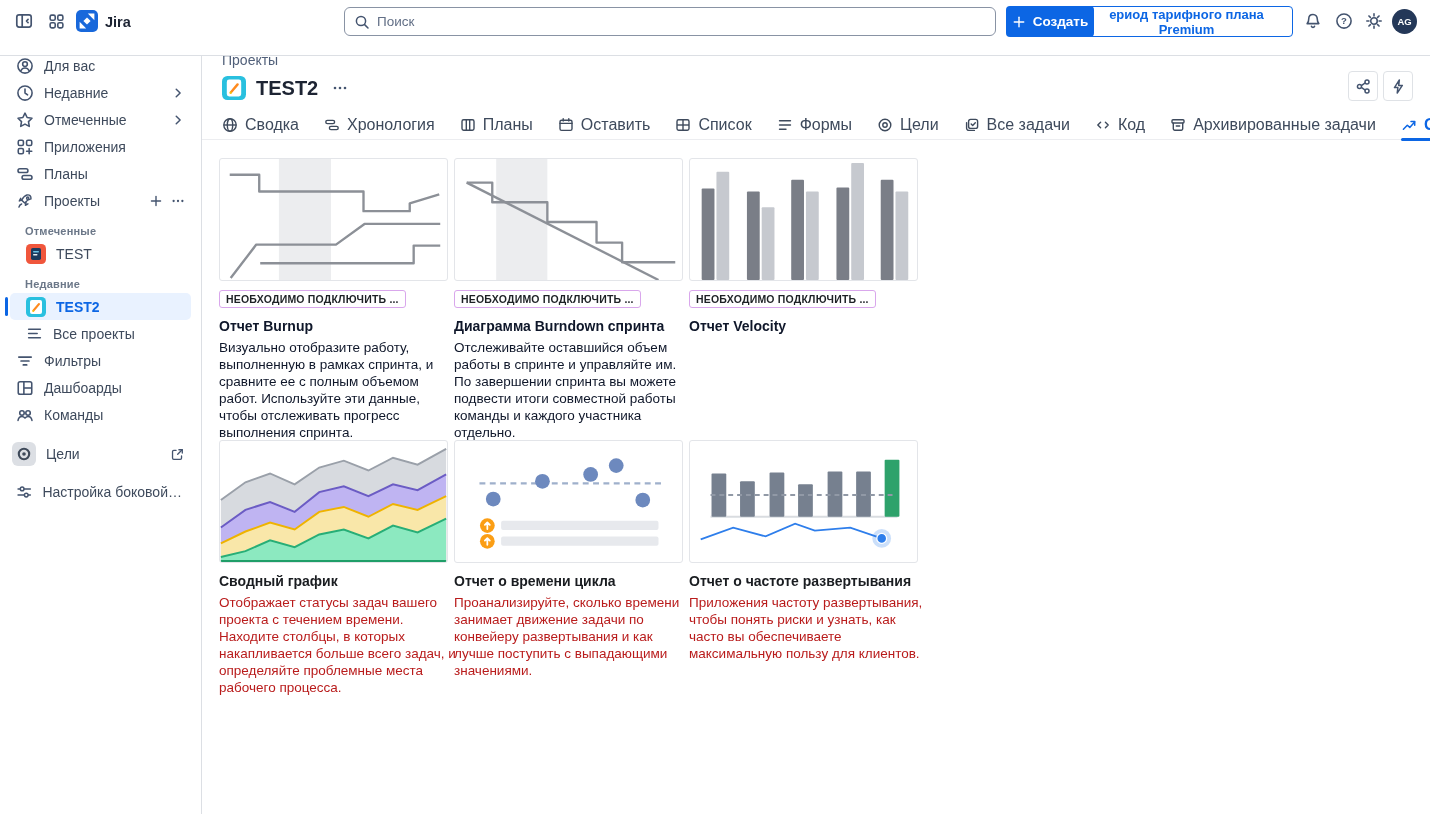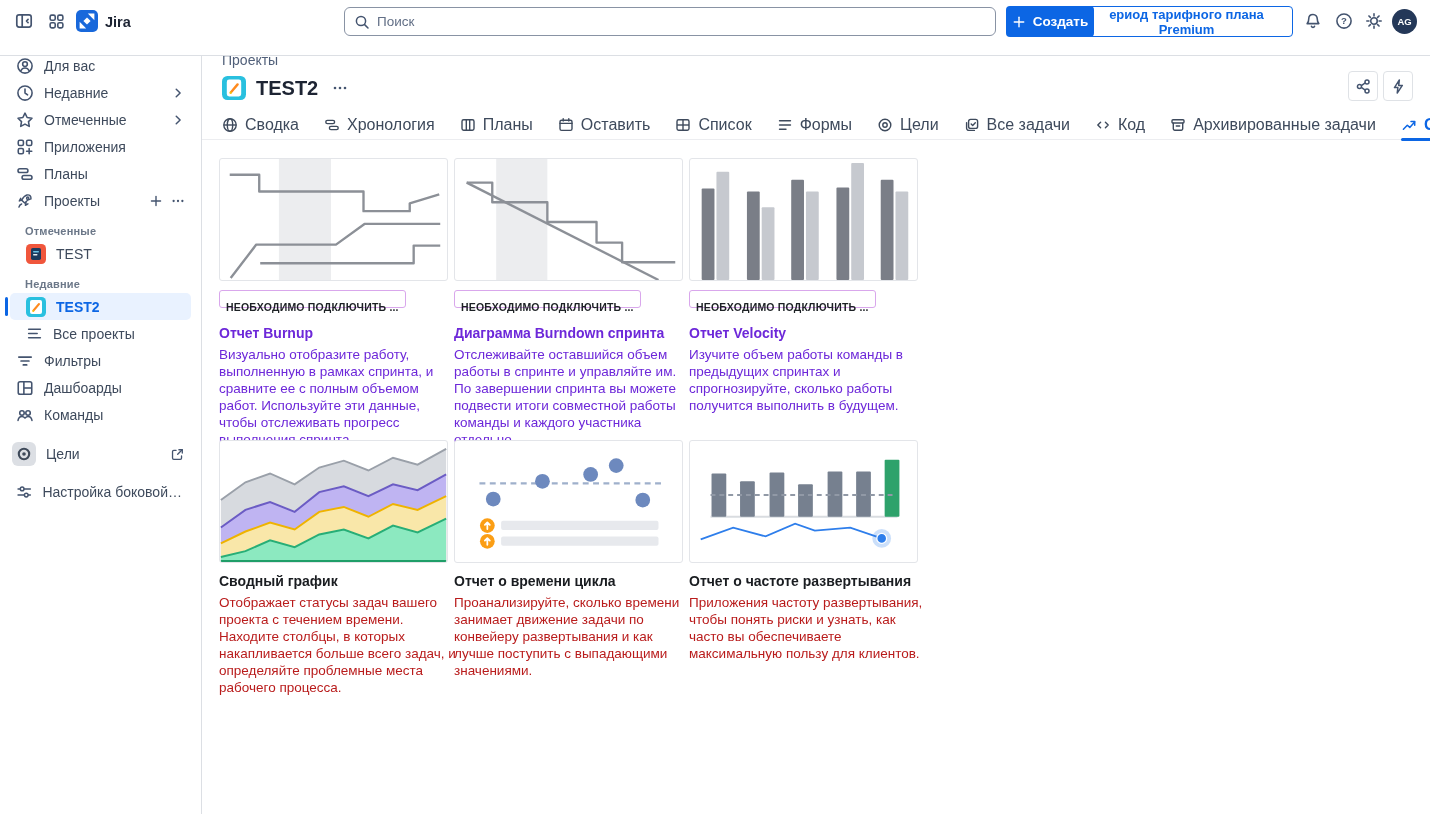--- a/index.html
+++ b/index.html
@@ -77,26 +77,26 @@
   .tab.active { color:#0C66E4; font-weight:700; }
   .tab.active::after { content:''; position:absolute; left:0; right:0; bottom:-1px; height:2.5px;
     border-radius:2px; background:#0C66E4; }
 
   
   .cards { position:absolute; left:17px; top:115px; display:grid;
     grid-template-columns:repeat(3,229px); column-gap:6px; }
   .card { height:282px; cursor:pointer; }
   .thumb { width:229px; height:123px; border:1px solid #E3E5E9; border-radius:3px; background:#fff;
     overflow:hidden; }
-  .badge { display:inline-block; margin-top:9px; height:18px; line-height:16px; padding:8px 6px;
+  .badge { display:inline-block; margin-top:9px; height:18px; line-height:16px; padding:0 6px;
     border:1px solid #D9A7EC; border-radius:3px; background:#fff; font-size:10.5px; font-weight:700;
     color:#1D2125; letter-spacing:.2px; white-space:nowrap; }
   .card-title { margin-top:10px; font-size:14px; font-weight:700; color:#1A1D21; }
   .card-desc { margin-top:5px; font-size:13.5px; line-height:17px; color:#b91c1c; width:239px; }
-  .card.disabled .card-title, .card.disabled .card-desc { color:#6d28d9; }
+  .card.disabled .card-title, .card.disabled .card-desc { color:#0f172a; }
 </style>
 </head>
 <body>
 
 <div class="topbar">
   <button class="tb-btn tb-collapse">
     <svg width="18" height="18" viewBox="0 0 16 16" fill="none" stroke="#44546F" stroke-width="1.5" stroke-linecap="round" stroke-linejoin="round">
       <rect x="1.6" y="2.6" width="12.8" height="10.8" rx="2"></rect>
         <line x1="6.4" y1="2.6" x2="6.4" y2="13.4"></line>
         <polyline points="11.6 6.6 10.2 8 11.6 9.4"></polyline>
@@ -494,21 +494,20 @@
             <rect x="26" y="13" width="13" height="110" rx="1"></rect>
               <rect x="72" y="49" width="13" height="74" rx="1"></rect>
             <rect x="117" y="33" width="13" height="90" rx="1"></rect>
               <rect x="163" y="4" width="13" height="119" rx="1"></rect>
             <rect x="208" y="33" width="13" height="90" rx="1"></rect>
           </g>
         </svg>
       </div>
       <span class="badge">НЕОБХОДИМО ПОДКЛЮЧИТЬ ...</span>
       <div class="card-title">Отчет Velocity</div>
-      <div class="card-desc">Изучите объем работы команды в предыдущих спринтах и спрогнозируйте, сколько работы получится выполнить в будущем.</div>
     </div>
 
     <div class="card">
       <div class="thumb">
         <svg width="227" height="121" viewBox="0 0 229 123">
           <polygon points="0,60 25,42 50,33 75,44 100,27 125,20 150,30 175,17 200,24 229,8 229,123 0,123" fill="#D7DADF"></polygon>
           <polyline points="0,60 25,42 50,33 75,44 100,27 125,20 150,30 175,17 200,24 229,8" fill="none" stroke="#9AA0A9" stroke-width="2"></polyline>
           <polygon points="0,88 25,70 50,62 75,72 100,52 125,46 150,56 175,44 200,50 229,34 229,123 0,123" fill="#BFB4F2"></polygon>
           <polyline points="0,88 25,70 50,62 75,72 100,52 125,46 150,56 175,44 200,50 229,34" fill="none" stroke="#6B5CC4" stroke-width="2"></polyline>
           <polygon points="0,104 25,92 50,83 75,90 100,72 125,67 150,77 175,64 200,70 229,56 229,123 0,123" fill="#F9E7A9"></polygon>

